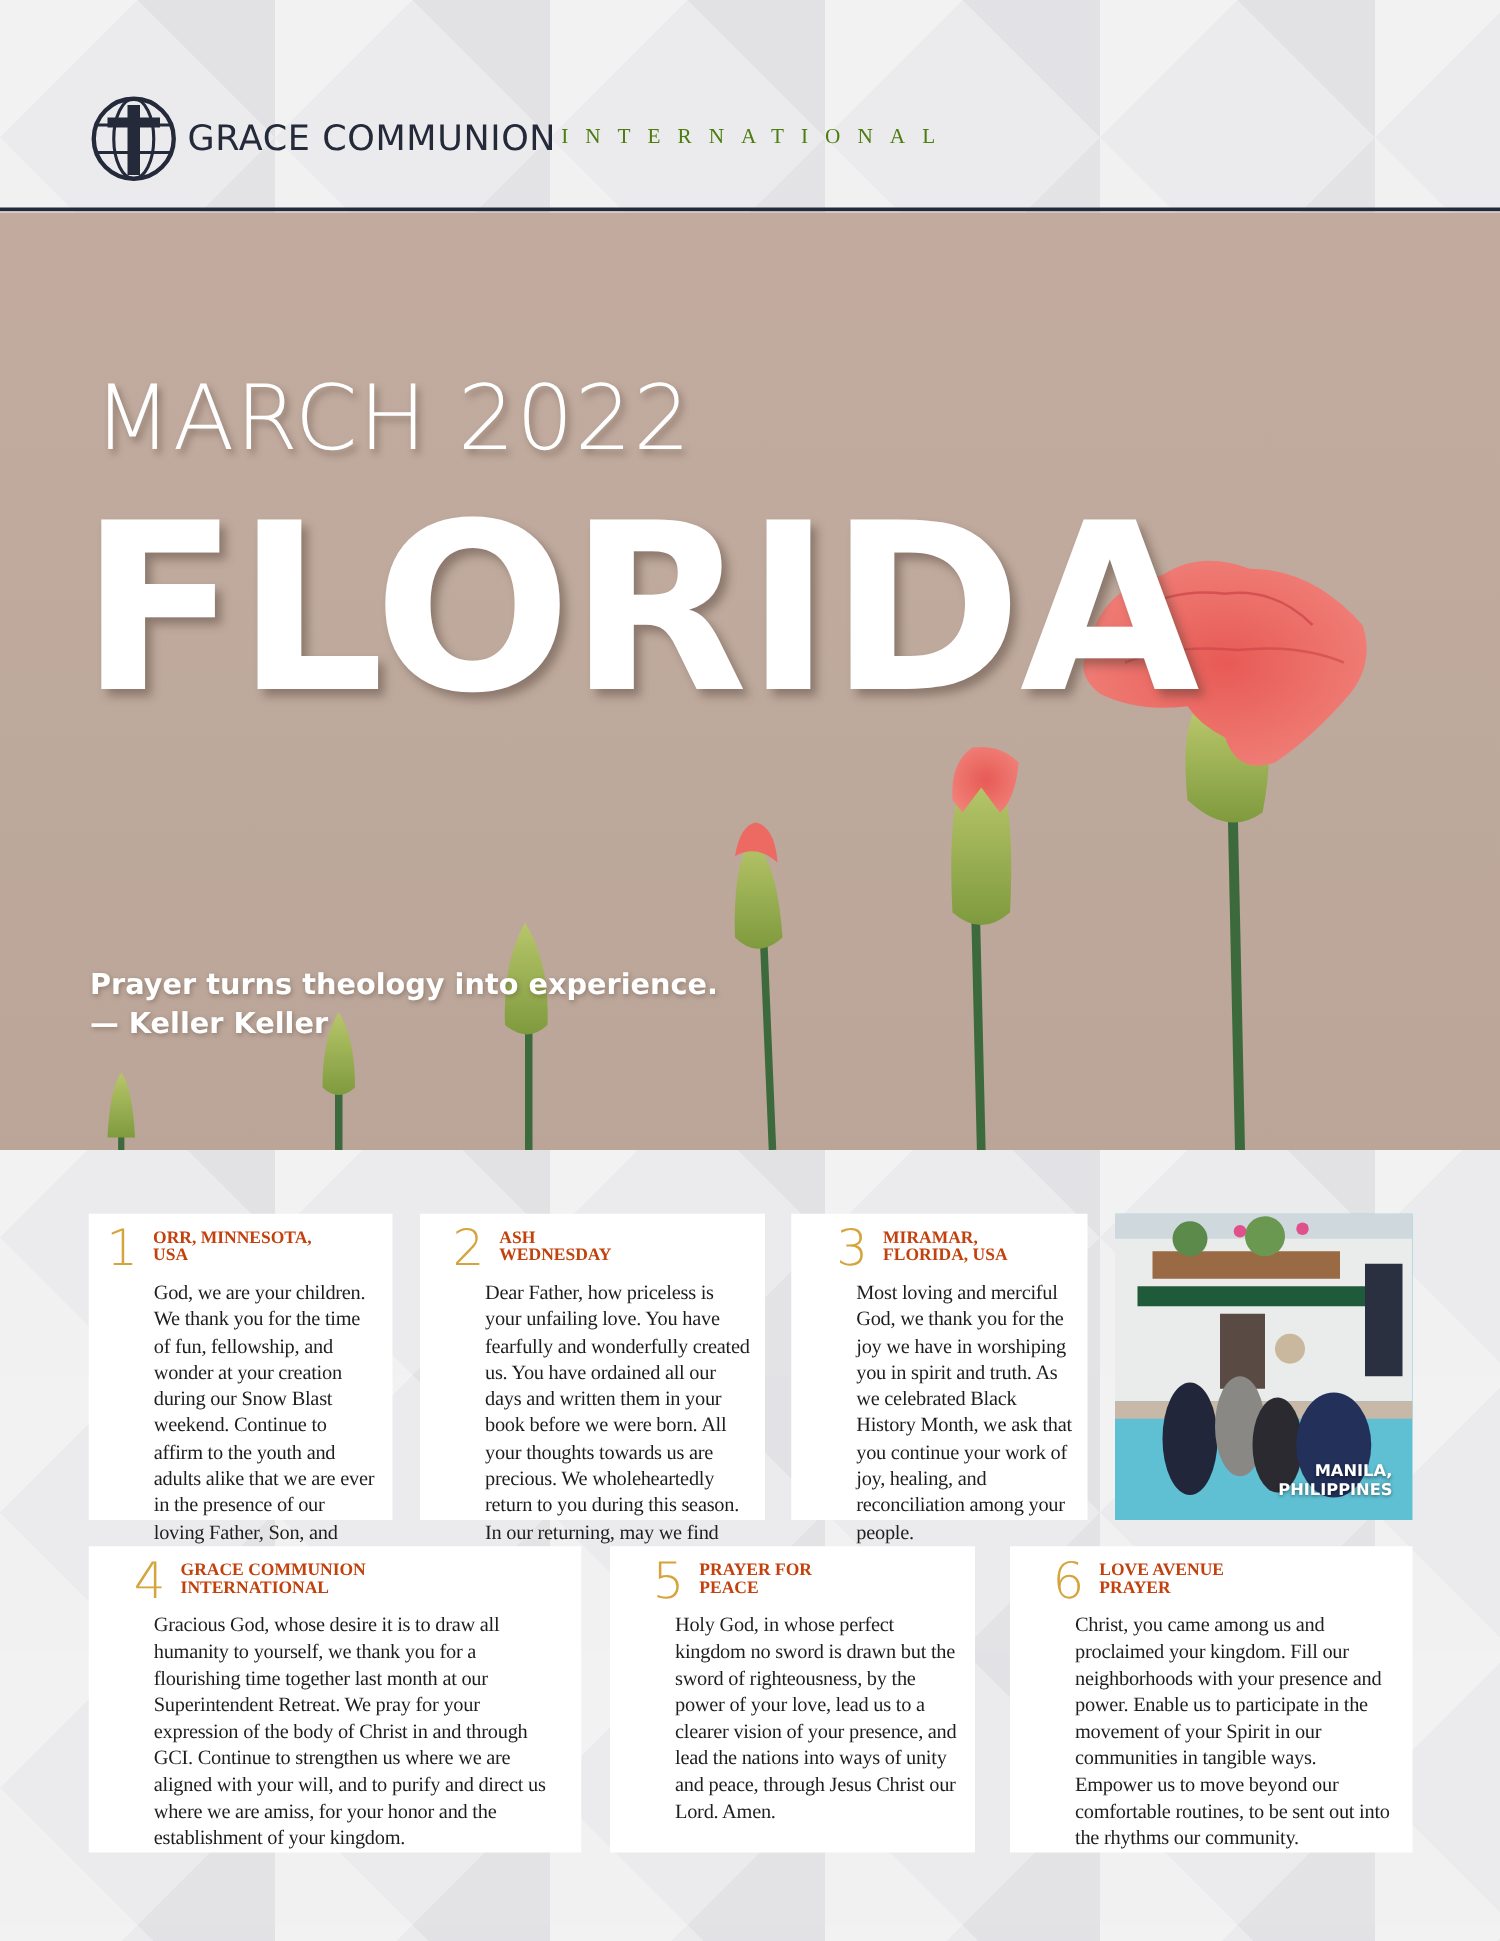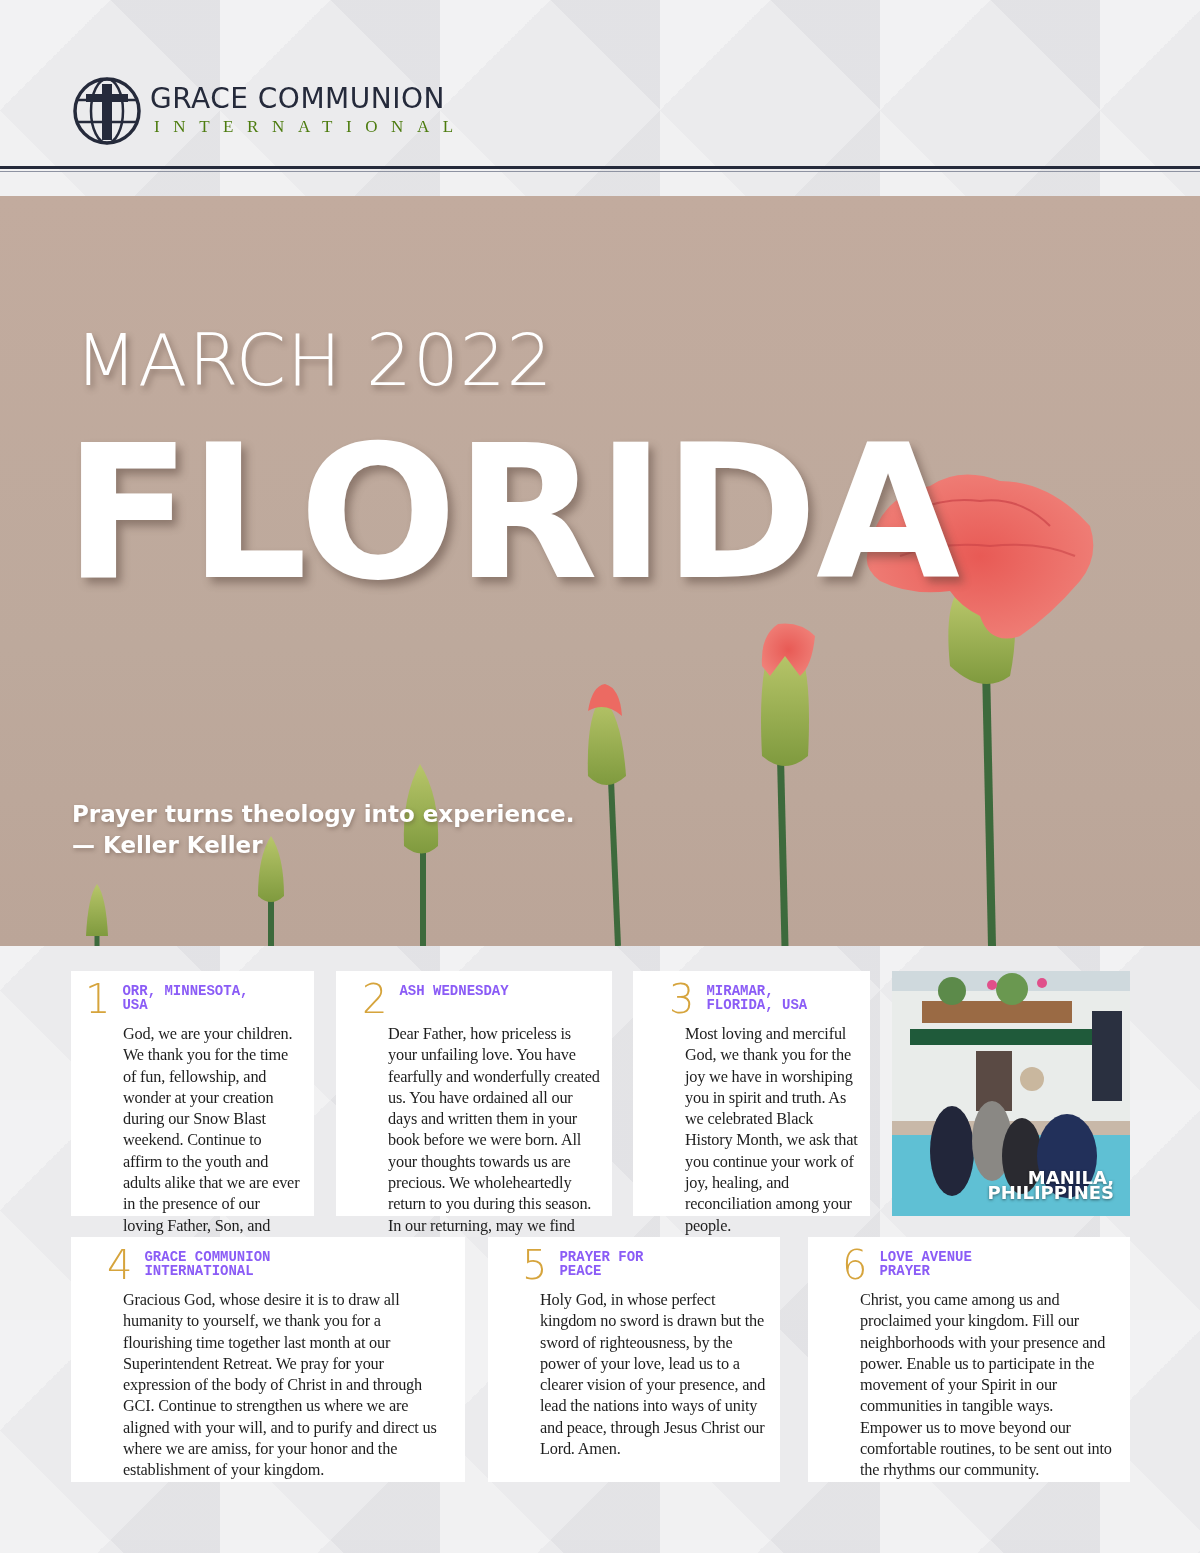--- a/index.html
+++ b/index.html
@@ -12,35 +12,35 @@
       linear-gradient(225deg, rgba(200,200,205,0.25) 25%, transparent 25%) 0 0/220px 220px,
       linear-gradient(45deg, rgba(255,255,255,0.3) 25%, transparent 25%) 0 0/220px 220px,
       linear-gradient(315deg, rgba(210,210,215,0.3) 25%, transparent 25%) 0 0/220px 220px,
       #ebebed;
   }
 
   
   .header { position: absolute; left: 0; top: 0; width: 1200px; height: 180px; }
   .logo { position: absolute; left: 72px; top: 76px; display: flex; align-items: center; }
   .logo-globe { width: 70px; height: 70px; margin-right: 8px; }
-  .logo-text { display: flex; flex-direction: column; }
+  .logo-text { display: flex; flex-direction: row; }
   .logo-main {
     font-family: "DejaVu Sans", sans-serif; font-weight: 500;
     font-size: 28px; color: #252a3b; letter-spacing: 0.5px; line-height: 30px;
   }
   .logo-sub {
     font-family: "Liberation Serif", serif; font-size: 17px; color: #4d7c0f;
     letter-spacing: 13.6px; line-height: 22px; margin-left: 4px; margin-top: 2px;
   }
   .header-rule-thick { position: absolute; left: 0; top: 166px; width: 1200px; height: 3px; background: #252a3b; }
   .header-rule-thin { position: absolute; left: 0; top: 171px; width: 1200px; height: 1px; background: #8e93a2; }
 
   
   .hero {
-    position: absolute; left: 0; top: 196px; width: 1200px; height: 750px;
+    position: absolute; left: 0; top: 170px; width: 1200px; height: 750px;
     background: linear-gradient(180deg, #c2ab9e 0%, #bda99c 60%, #bba598 100%);
     overflow: hidden;
   }
   .hero-month {
     position: absolute; left: 75px; top: 124px;
     font-family: "DejaVu Sans", sans-serif; font-weight: 300;
     font-size: 72px; color: #fff; letter-spacing: 1px; line-height: 80px;
     text-shadow: 3px 4px 6px rgba(80,60,50,0.45);
   }
   .hero-prayer {
@@ -69,22 +69,22 @@
   .card {
     position: absolute; background: #fff;
     padding: 10px 12px 10px 12px;
   }
   .card-head { display: flex; align-items: flex-start; margin-bottom: 6px; }
   .card-num {
     font-family: "DejaVu Sans", sans-serif; font-weight: 200;
     font-size: 40px; color: #d6a43c; line-height: 36px; margin-right: 12px; margin-top: 0;
   }
   .card-title {
-    font-family: Liberation Mono, monospace; font-weight: 700;
-    font-size: 14px; color: #8b5cf6; line-height: 14px; text-transform: uppercase;
+    font-family: Liberation Serif, serif; font-weight: 700;
+    font-size: 14px; color: #c2410c; line-height: 14px; text-transform: uppercase;
     padding-top: 3px;
   }
   .card-body {
     font-family: "Liberation Serif", serif; font-size: 16.3px; color: #1e1e1e;
     line-height: 21.3px; letter-spacing: -0.2px; margin-left: 40px;
   }
 
   #c1 { left: 71px;  top: 971px; width: 243px; height: 245px; }
   #c2 { left: 336px; top: 971px; width: 276px; height: 245px; }
   #c3 { left: 633px; top: 971px; width: 237px; height: 245px; }
@@ -99,21 +99,21 @@
   #c5 .card-head { padding-left: 22px; }
   #c6 .card-head { padding-left: 22px; }
 
   .photo-card {
     position: absolute; left: 892px; top: 971px; width: 238px; height: 245px;
     overflow: hidden; background: #6fc3d3;
   }
   .photo-caption {
     position: absolute; right: 16px; bottom: 16px; text-align: right;
     font-family: "DejaVu Sans", sans-serif; font-weight: 700;
-    font-size: 18px; color: #fff; line-height: 15px;
+    font-size: 13px; color: #fff; line-height: 15px;
     text-shadow: 0 1px 3px rgba(0,0,0,0.5);
   }
 </style>
 </head>
 <body>
 
 <div class="header">
   <div class="logo">
     <svg class="logo-globe" viewBox="0 0 70 70">
       <circle cx="35" cy="35" r="32" fill="none" stroke="#252a3b" stroke-width="3.5"></circle>

